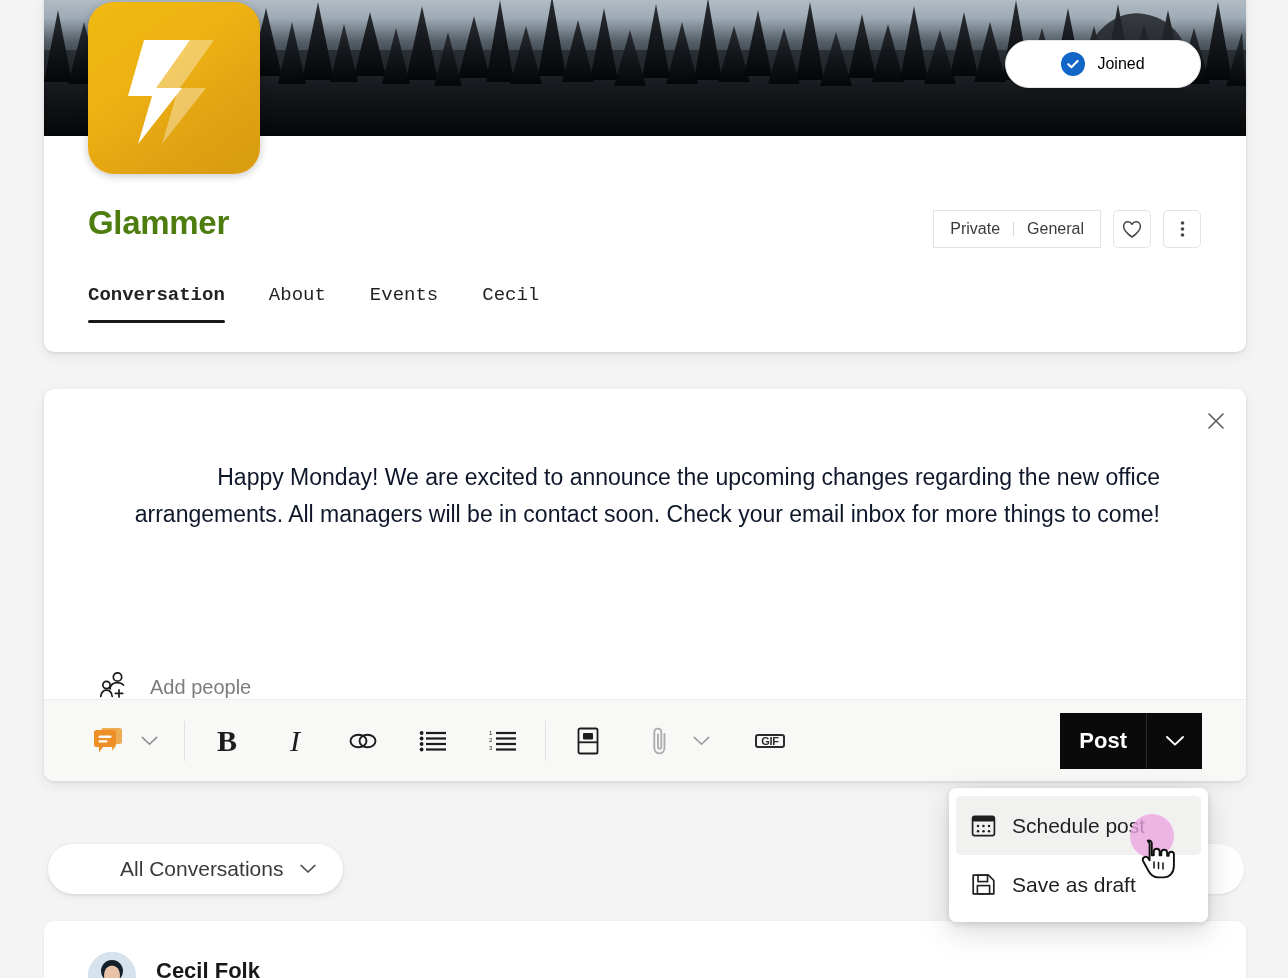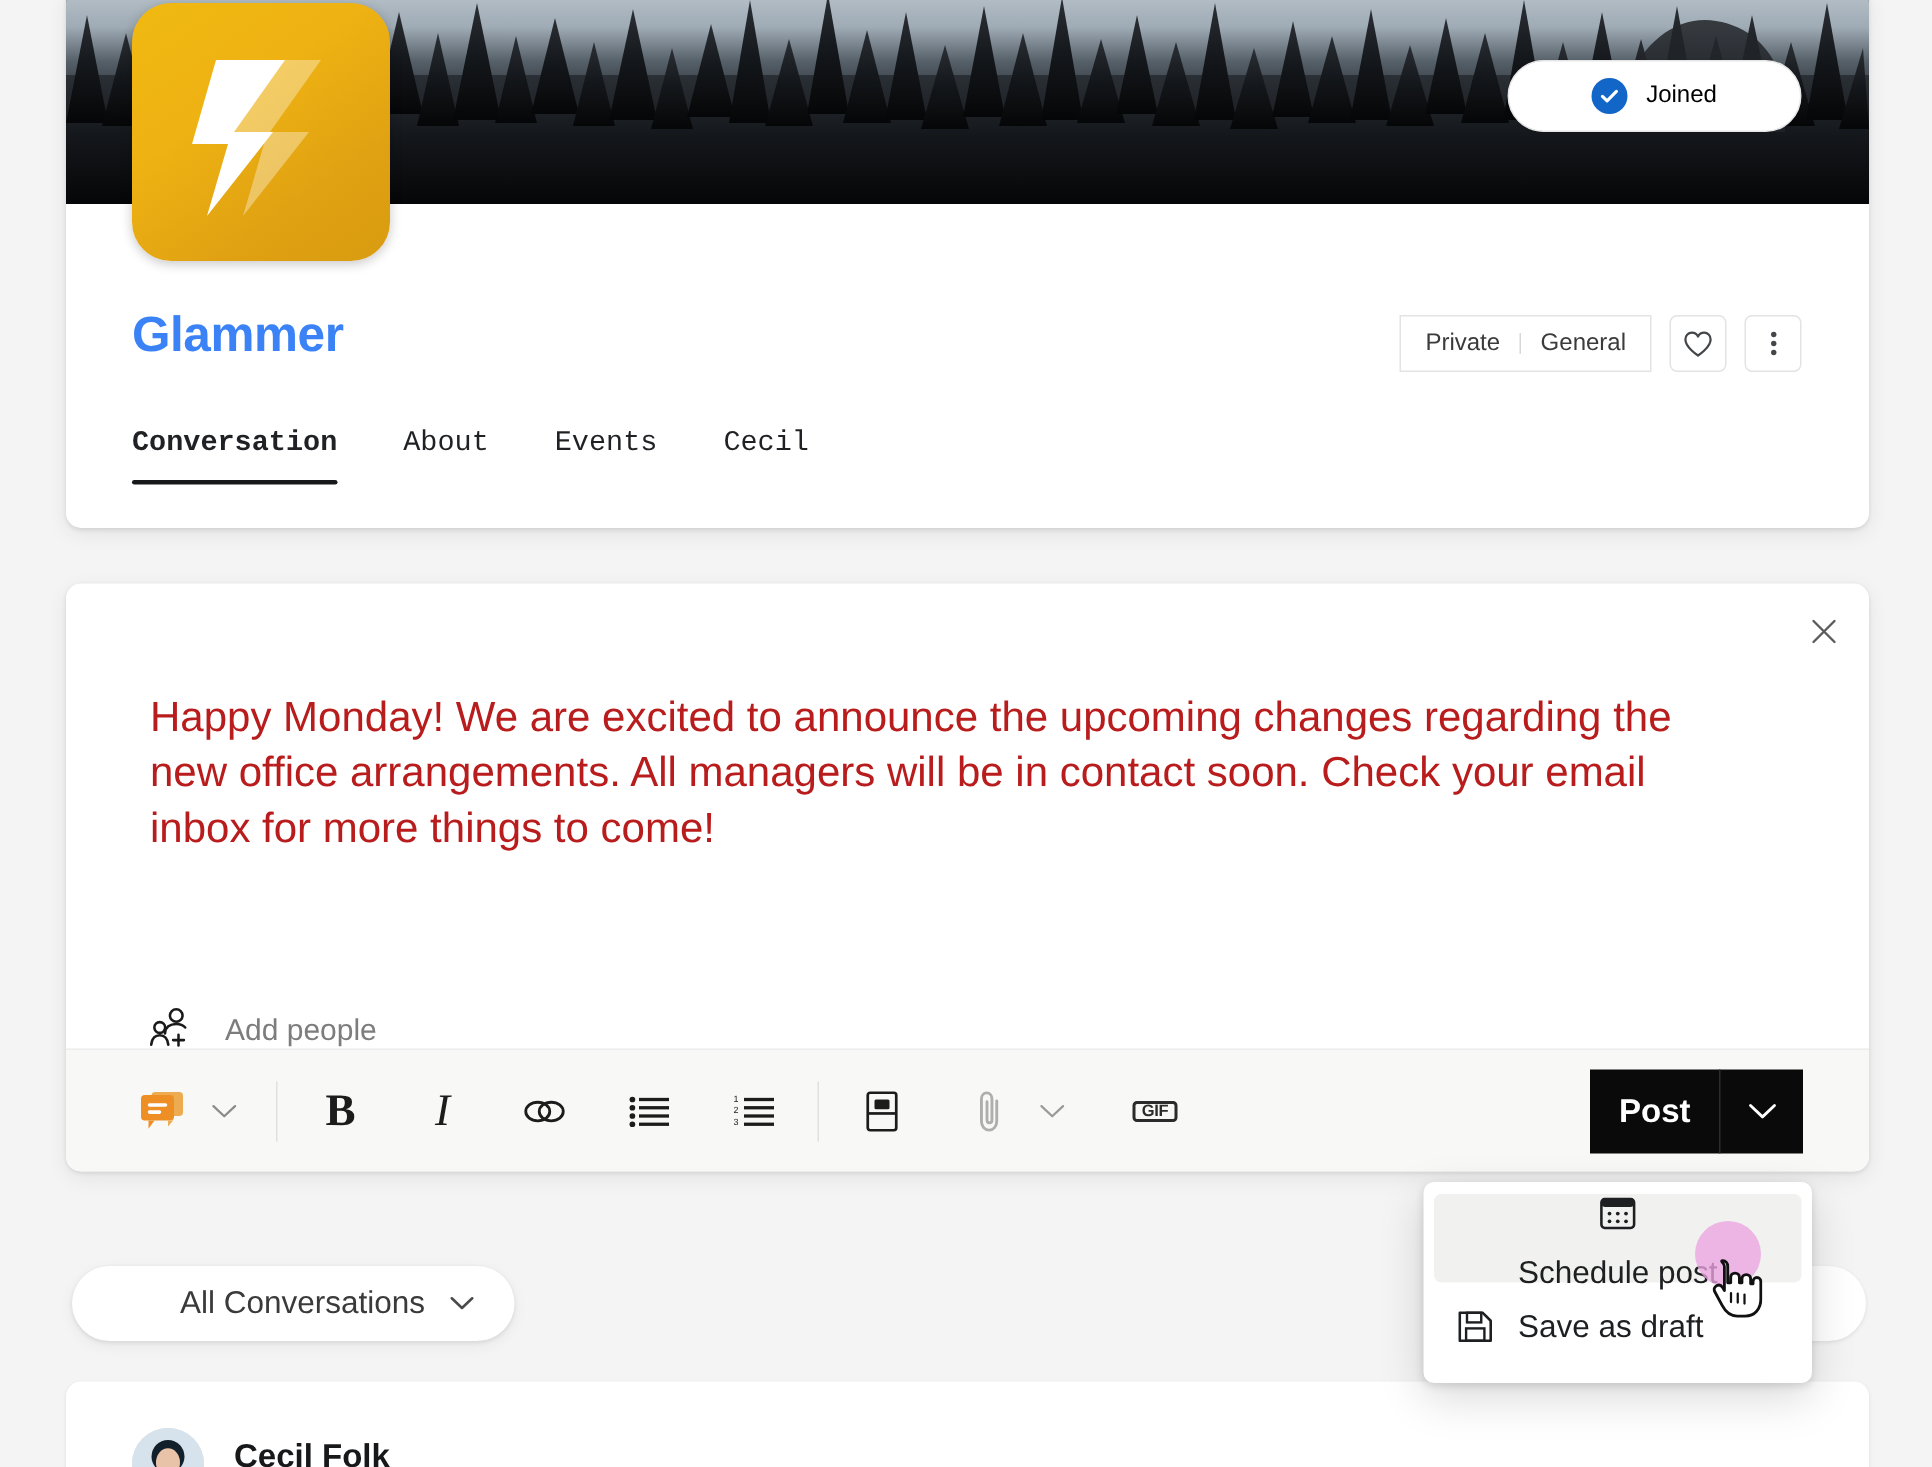--- a/index.html
+++ b/index.html
@@ -89,21 +89,21 @@
     justify-content: center;
   }
   .app-icon svg { display: block; }
 
   .group-title {
     position: absolute;
     left: 44px;
     top: 212px;
     font-size: 33px;
     font-weight: 700;
-    color: #3b82f6;
+    color: #4d7c0f;
     letter-spacing: -0.3px;
   }
 
   .header-meta {
     position: absolute;
     right: 45px;
     top: 218px;
     display: flex;
     align-items: center;
     gap: 12px;
@@ -185,24 +185,25 @@
     display: flex; align-items: center; justify-content: center;
     cursor: pointer;
     border-radius: 4px;
   }
 
   .composer-body {
     padding: 70px 56px 0 56px;
     min-height: 238px;
   }
   .composer-text {
-    font-size: 28px;
+    font-size: 23px;
     line-height: 37px;
-    color: #b91c1c;
+    color: #0f172a;
     max-width: 1060px;
+    text-align: right;
   }
 
   .add-people-row {
     display: flex;
     align-items: flex-end;
     gap: 20px;
     padding: 0 56px;
     height: 72px;
     cursor: text;
   }
@@ -301,21 +302,21 @@
   }
   .menu-item {
     display: flex;
     align-items: center;
     gap: 16px;
     height: 59px;
     padding: 0 14px;
     border-radius: 5px;
     cursor: pointer;
   }
-  .menu-item.hover { background: #f1f1f0; flex-direction: column; }
+  .menu-item.hover { background: #f1f1f0; }
   .menu-label {
     font-size: 21px;
     color: #1d1f21;
   }
   .menu-icon { width: 26px; display: flex; align-items: center; justify-content: center; }
 
   
   .cursor-halo {
     position: absolute;
     left: 1130px;

